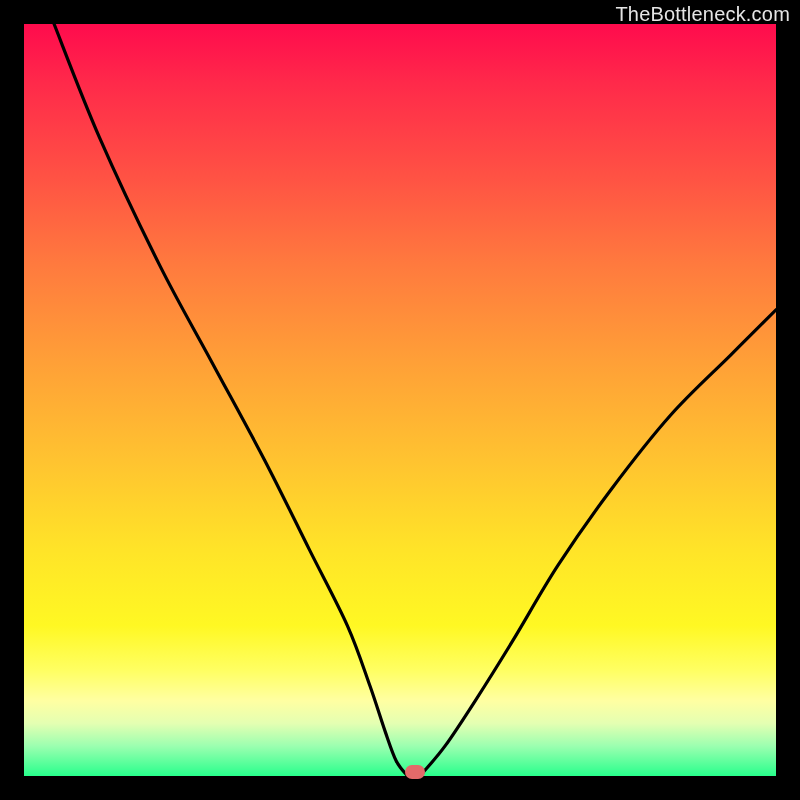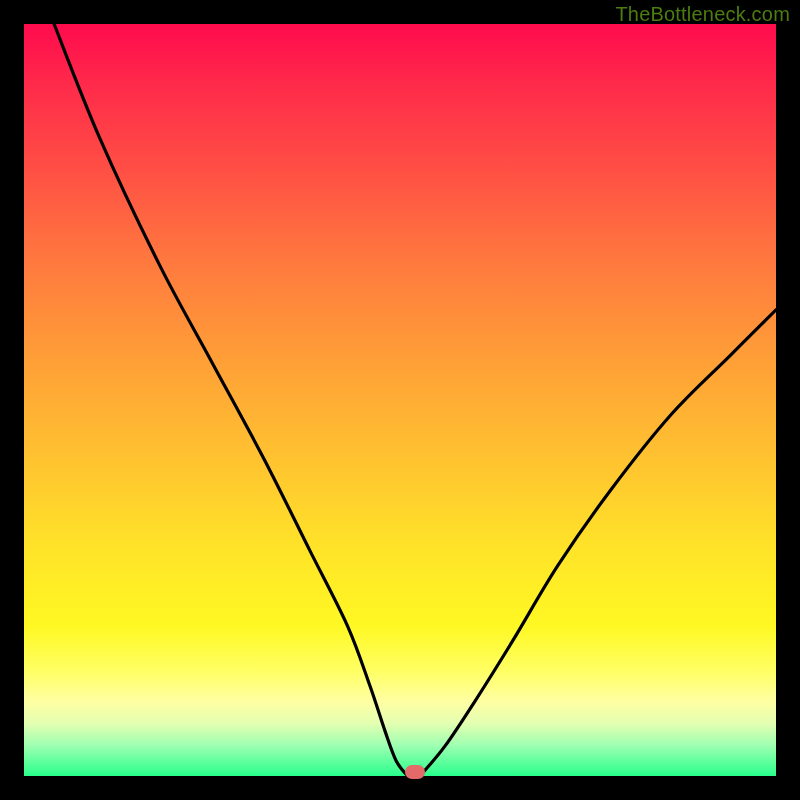--- a/index.html
+++ b/index.html
@@ -40,21 +40,21 @@
       #ffffa2 90%,
       #e4ffb2 93%,
       #9cffb0 96%,
       #28ff8c 100%
     );
   }
   .watermark {
     position: absolute;
     top: 3px;
     right: 10px;
-    color: #4d7c0f;
+    color: #e5e5e5;
     font-size: 20px;
     font-weight: 500;
     letter-spacing: 0.2px;
   }
   svg.curve {
     position: absolute;
     left: 0;
     top: 0;
     width: 752px;
     height: 752px;

